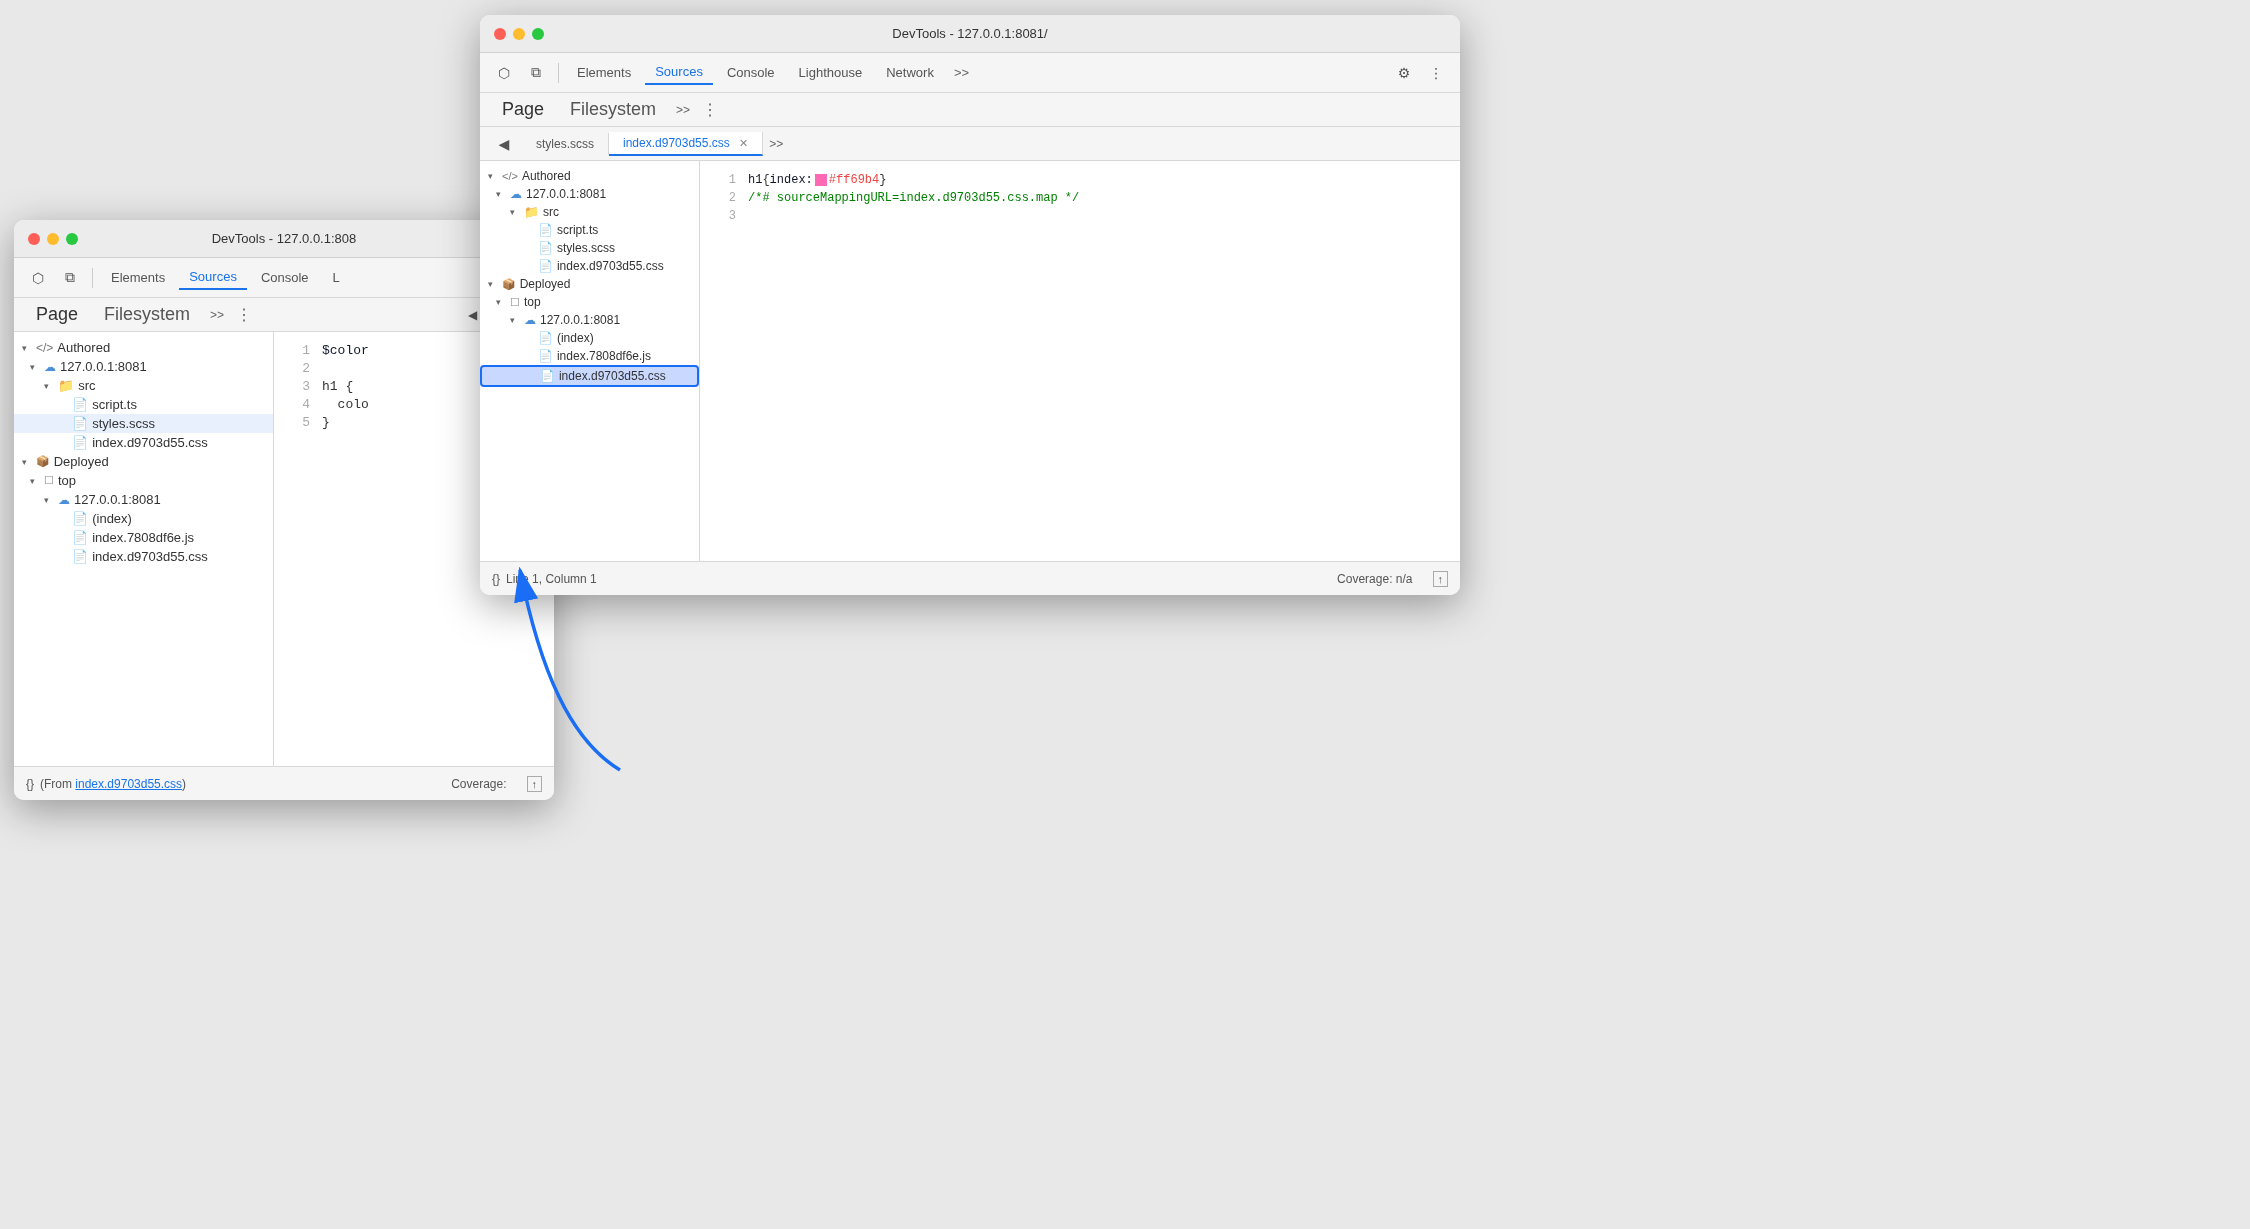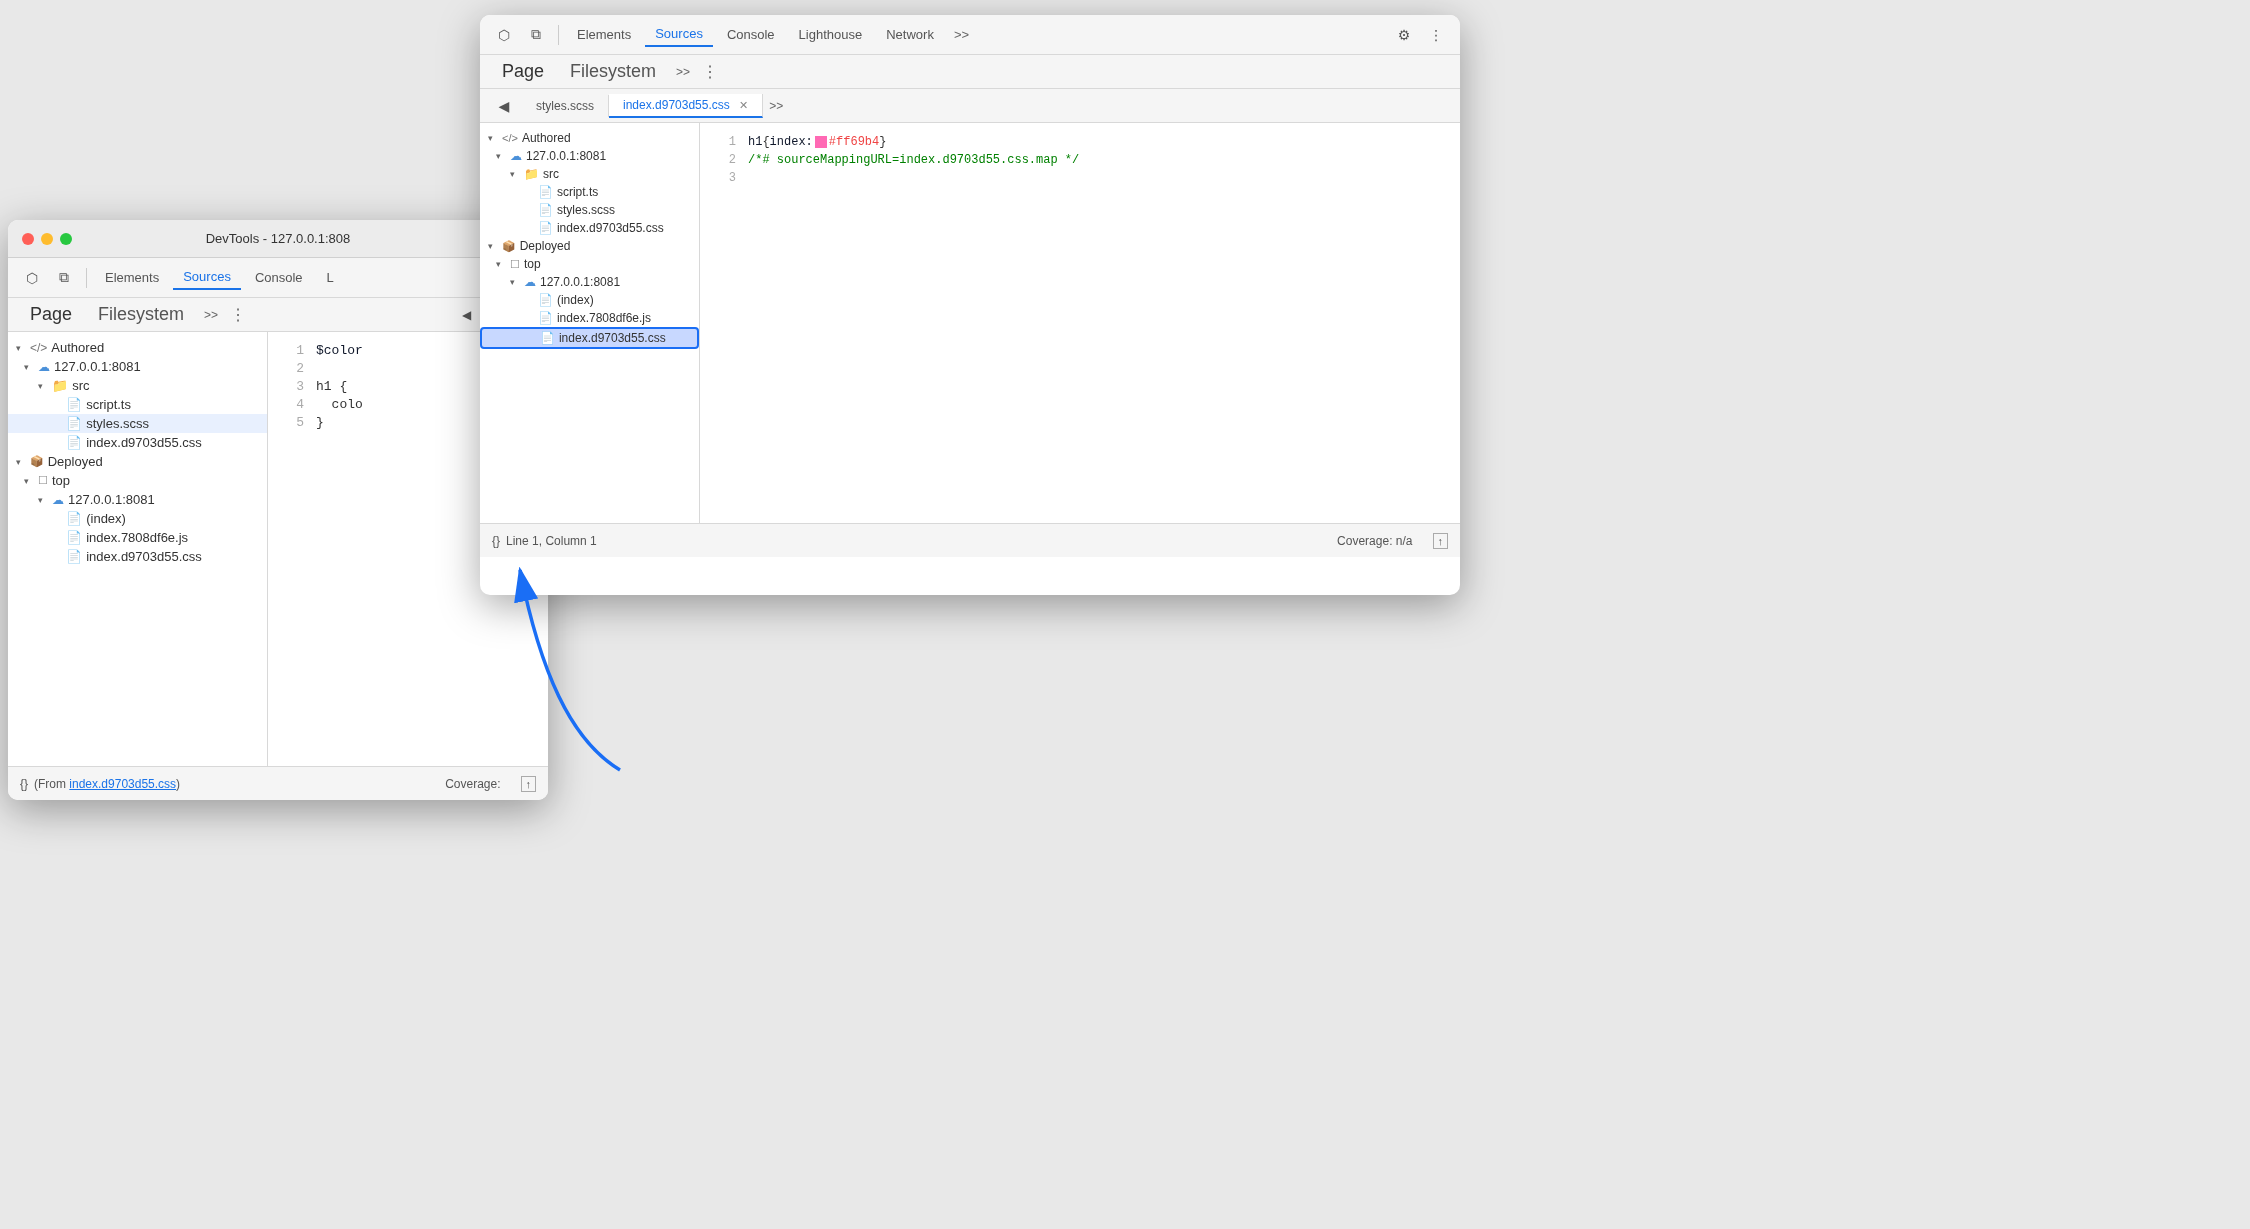--- a/index.html
+++ b/index.html
@@ -9,21 +9,21 @@
       background: #e8e8e8;
       font-family: -apple-system, 'Helvetica Neue', Arial, sans-serif;
       position: relative;
       overflow: hidden;
     }
 
     
     .devtools-back {
       position: absolute;
       top: 220px;
-      left: 8px;
+      left: 14px;
       width: 540px;
       height: 580px;
       background: #ffffff;
       border-radius: 10px;
       box-shadow: 0 10px 40px rgba(0,0,0,0.35);
       overflow: hidden;
       z-index: 1;
     }
 
     
@@ -457,20 +457,28 @@
     </div>
     <div class="status-right">
       <span>Coverage:</span>
       <span style="border:1px solid #aaa;padding:1px 4px;font-size:11px;">↑</span>
     </div>
   </div>
 </div>
 
 <div class="devtools-front">
 
+  <div class="titlebar">
+    <div class="titlebar-dots">
+      <div class="dot dot-red"></div>
+      <div class="dot dot-yellow"></div>
+      <div class="dot dot-green"></div>
+    </div>
+    <span class="titlebar-title">DevTools - 127.0.0.1:8081/</span>
+  </div>
 
   <div class="toolbar">
     <div class="toolbar-icon">⬡</div>
     <div class="toolbar-icon">⧉</div>
     <div class="toolbar-sep"></div>
     <div class="toolbar-tab">Elements</div>
     <div class="toolbar-tab active">Sources</div>
     <div class="toolbar-tab">Console</div>
     <div class="toolbar-tab">Lighthouse</div>
     <div class="toolbar-tab">Network</div>

